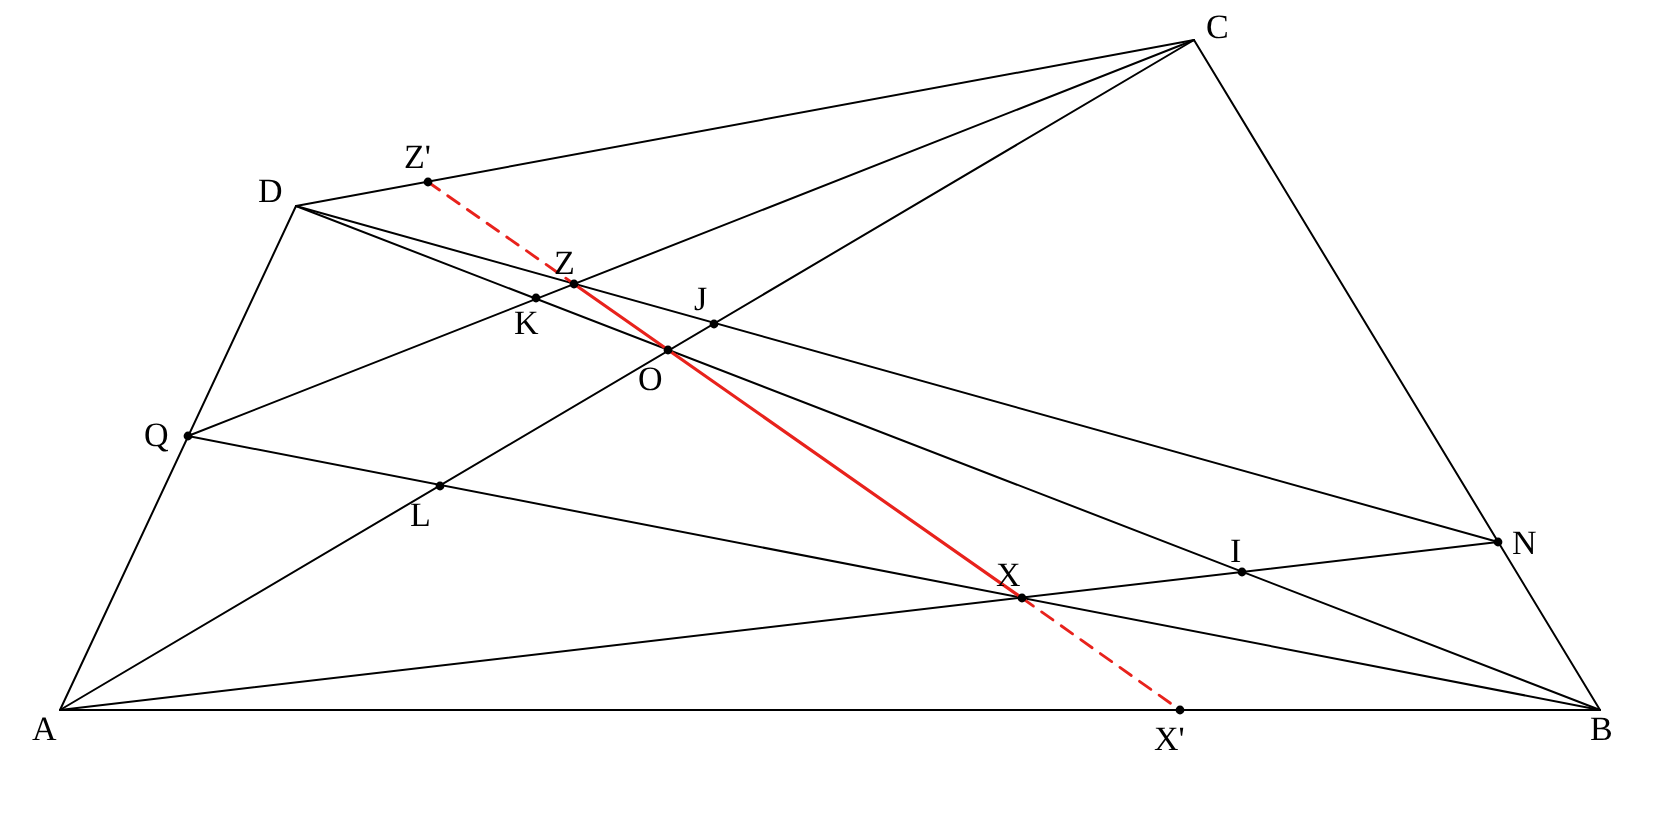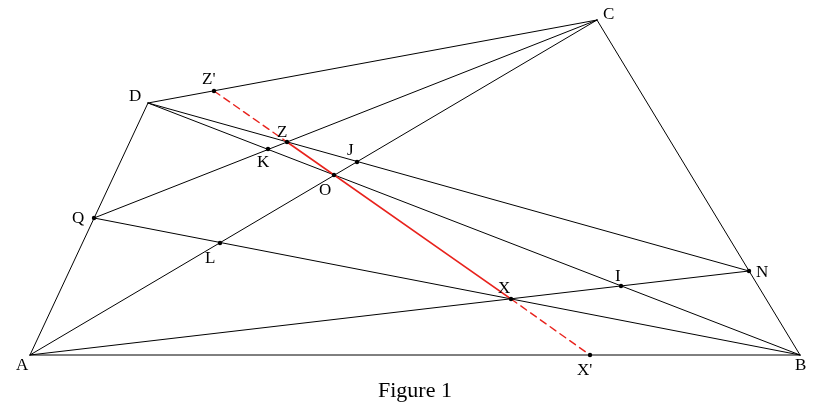--- a/index.html
+++ b/index.html
@@ -72,14 +72,13 @@
       <text x="205" y="263" font-size="17" fill="#000000">L</text>
       <circle cx="511" cy="299" r="2.2" fill="#000000"></circle>
       <text x="498" y="293" font-size="17" fill="#000000">X</text>
       <circle cx="590" cy="355" r="2.2" fill="#000000"></circle>
       <text x="577" y="375" font-size="17" fill="#000000">X'</text>
       <circle cx="621" cy="286" r="2.2" fill="#000000"></circle>
       <text x="615" y="281" font-size="17" fill="#000000">I</text>
       <circle cx="749" cy="271" r="2.2" fill="#000000"></circle>
       <text x="756" y="277" font-size="17" fill="#000000">N</text>
     </svg>
-  <div class="caption">Figure 1</div>
 </div>
 
 </body></html>

